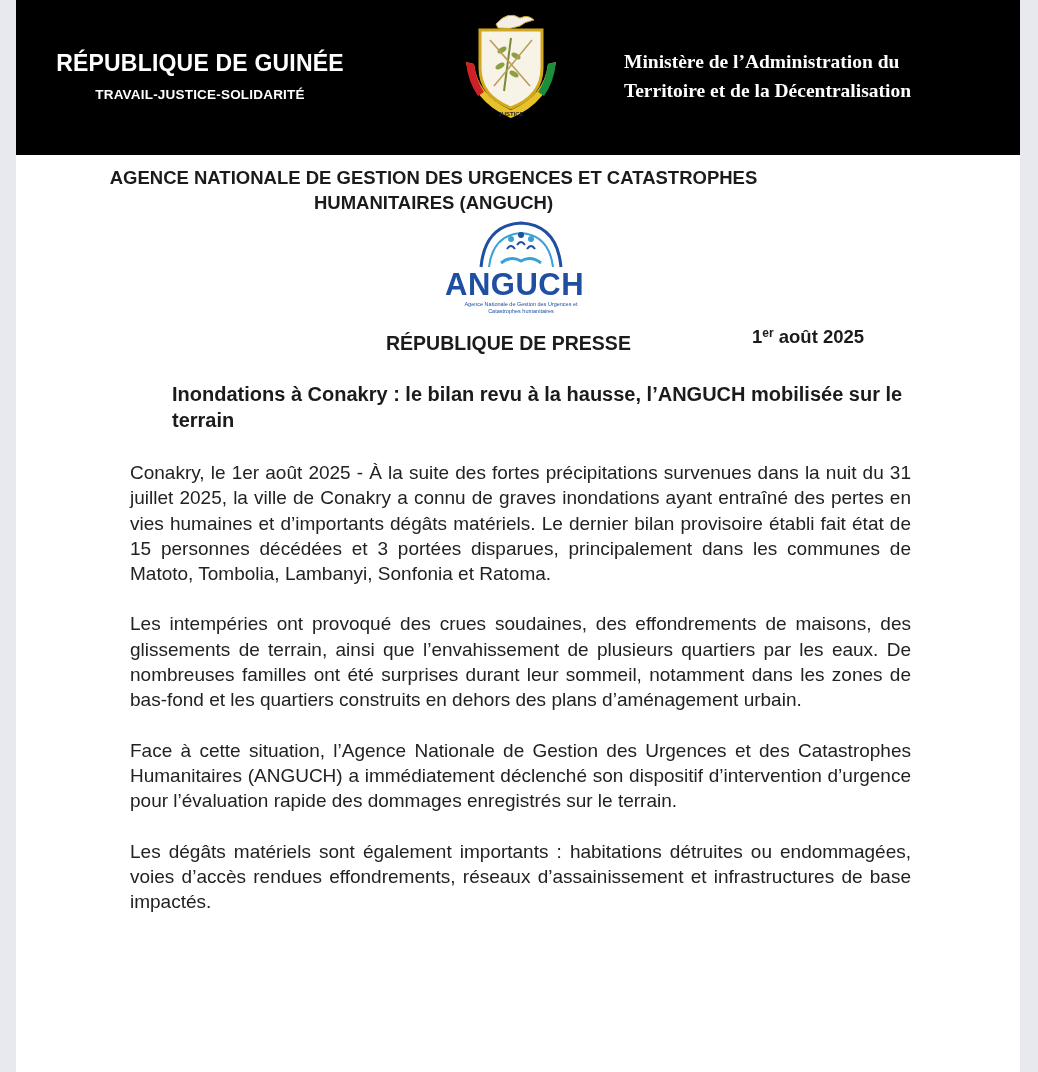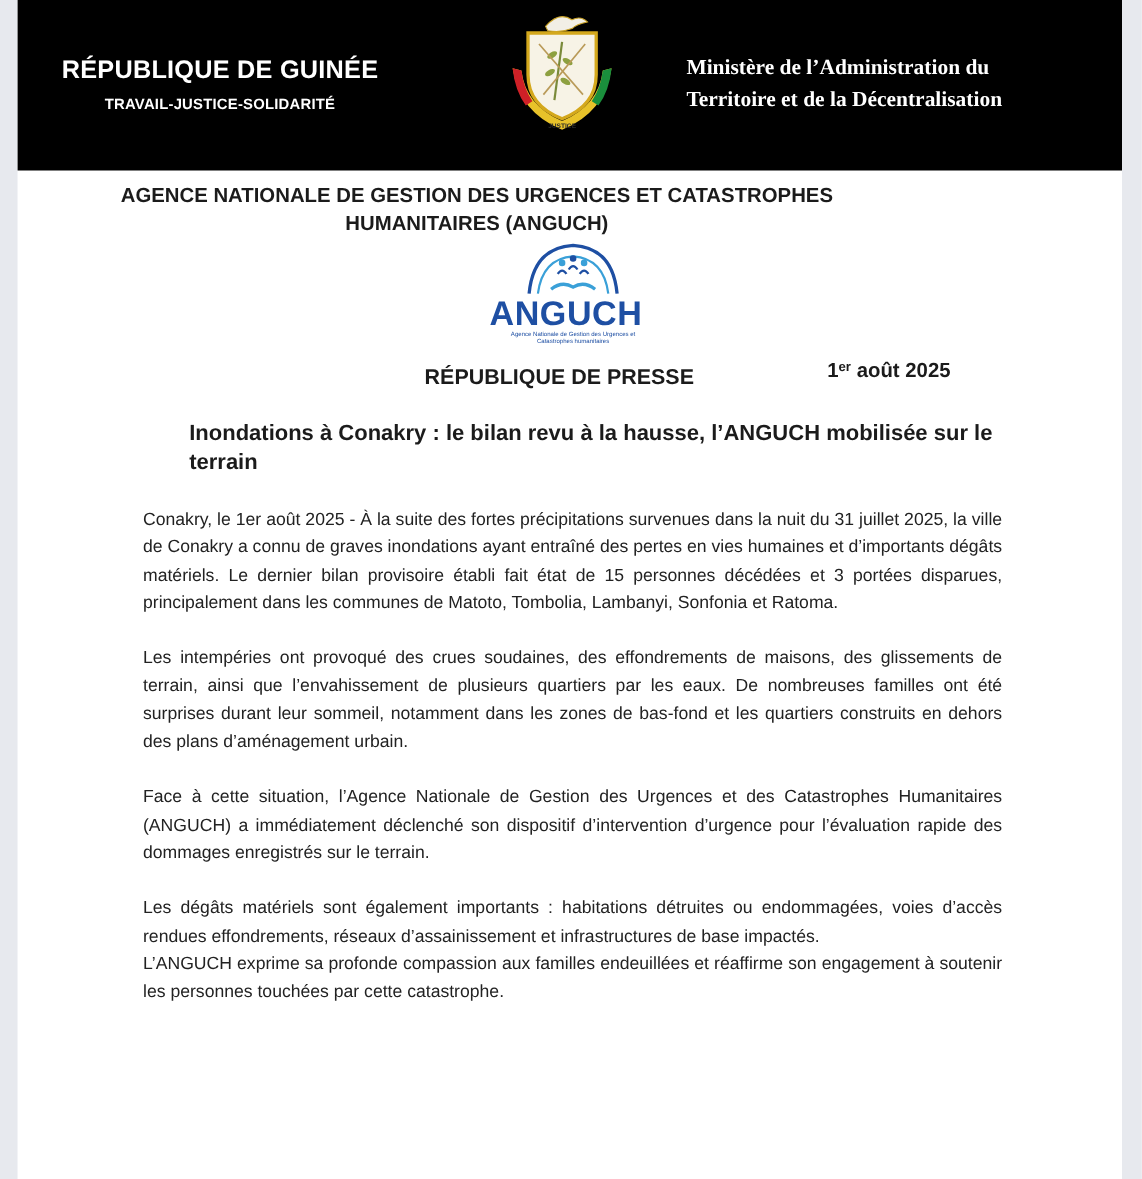--- a/index.html
+++ b/index.html
@@ -71,21 +71,21 @@
     position: absolute; left: 752px; top: 326px;
     font-weight: 700; font-size: 18.5px; color: #1b1b1b;
   }
   .date sup { font-size: 12px; vertical-align: 6px; }
   .headline {
     position: absolute; left: 130px; top: 381px; width: 790px;
     font-weight: 700; font-size: 20px; line-height: 26px; color: #1b1b1b; margin-left: 42px;
   }
   .body {
     position: absolute; left: 130px; top: 460px; width: 781px;
-    font-size: 16px; line-height: 25.3px; color: #222222;
+    font-size: 19px; line-height: 25.3px; color: #222222;
     text-align: justify;
   }
   .body p { margin-bottom: 25px; }
   .body p.tight { margin-bottom: 0; }
 </style>
 </head>
 <body>
 
 <div class="stage">
   <div class="edge-left"></div>
@@ -152,15 +152,14 @@
   <div class="press">RÉPUBLIQUE DE PRESSE</div>
   <div class="date"><span>1</span><sup>er</sup><span> août 2025</span></div>
 
   <div class="headline">Inondations à Conakry : le bilan revu à la hausse, l’ANGUCH mobilisée sur le terrain</div>
 
   <div class="body">
     <p>Conakry, le 1er août 2025 - À la suite des fortes précipitations survenues dans la nuit du 31 juillet 2025, la ville de Conakry a connu de graves inondations ayant entraîné des pertes en vies humaines et d’importants dégâts matériels. Le dernier bilan provisoire établi fait état de 15 personnes décédées et 3 portées disparues, principalement dans les communes de Matoto, Tombolia, Lambanyi, Sonfonia et Ratoma.</p>
     <p>Les intempéries ont provoqué des crues soudaines, des effondrements de maisons, des glissements de terrain, ainsi que l’envahissement de plusieurs quartiers par les eaux. De nombreuses familles ont été surprises durant leur sommeil, notamment dans les zones de bas-fond et les quartiers construits en dehors des plans d’aménagement urbain.</p>
     <p>Face à cette situation, l’Agence Nationale de Gestion des Urgences et des Catastrophes Humanitaires (ANGUCH) a immédiatement déclenché son dispositif d’intervention d’urgence pour l’évaluation rapide des dommages enregistrés sur le terrain.</p>
     <p class="tight">Les dégâts matériels sont également importants : habitations détruites ou endommagées, voies d’accès rendues effondrements, réseaux d’assainissement et infrastructures de base impactés.</p>
-    <p>L’ANGUCH exprime sa profonde compassion aux familles endeuillées et réaffirme son engagement à soutenir les personnes touchées par cette catastrophe.</p>
   </div>
 </div>
 
 </body></html>

